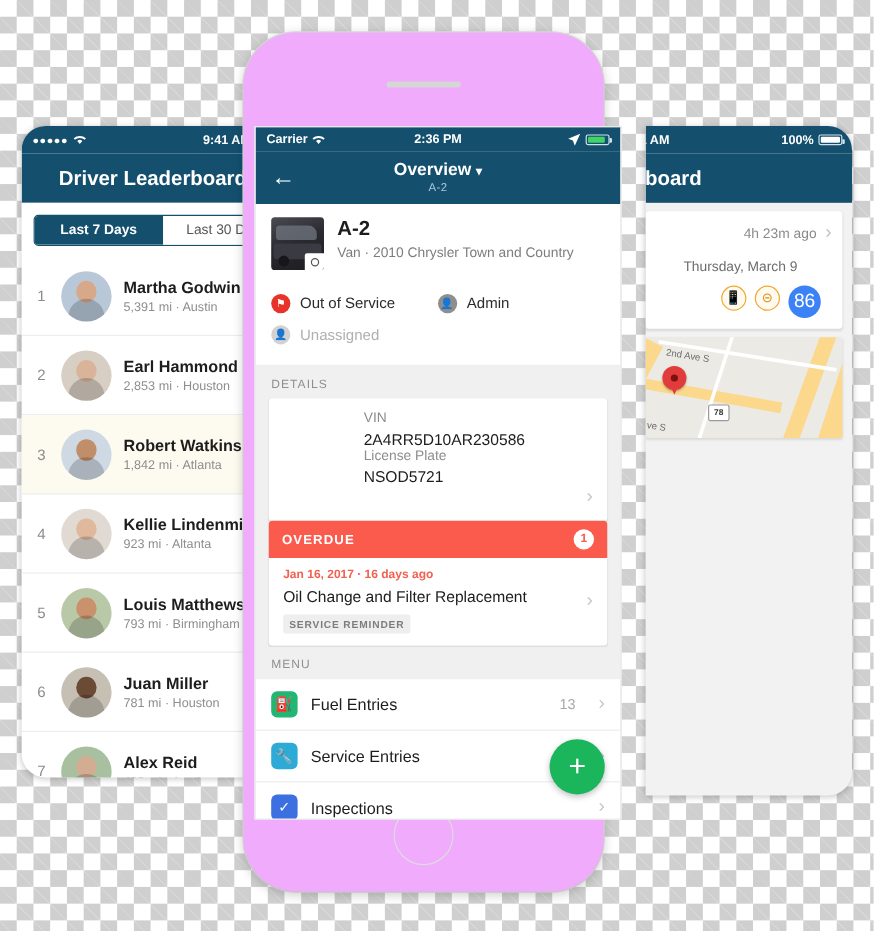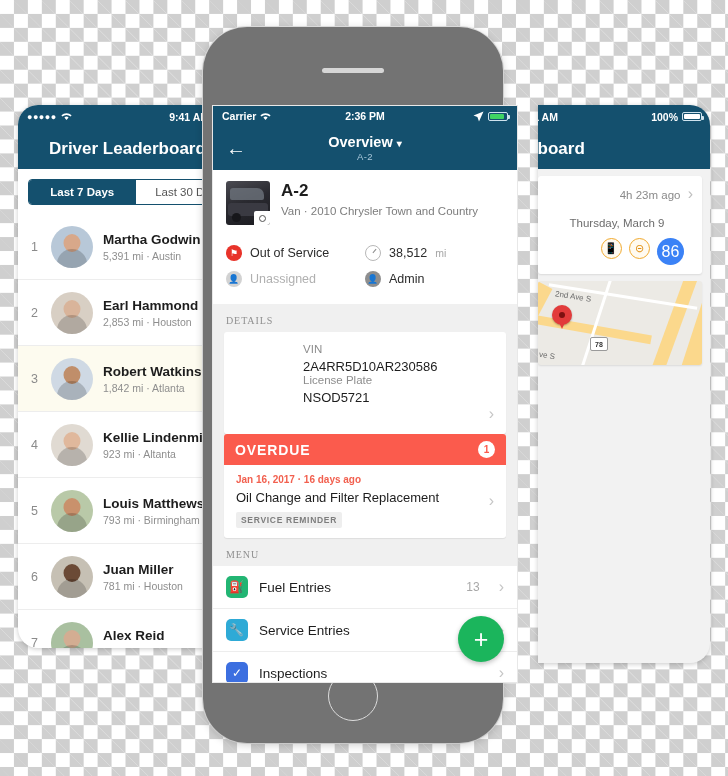--- a/index.html
+++ b/index.html
@@ -107,21 +107,21 @@
     width:6px; height:6px; border-radius:50%; background:#7d1111; }
   .pin::before { content:""; position:absolute; left:50%; top:13px; transform:translateX(-50%);
     border-left:5px solid transparent; border-right:5px solid transparent; border-top:11px solid #e23b3b; }
   .shield { position:absolute; left:52px; top:56px; width:18px; height:14px; background:#fff;
     border:1px solid #9a9a9a; border-radius:2px; font-size:7px; color:#333;
     display:flex; align-items:center; justify-content:center; font-weight:bold; }
 
   
   #center-phone {
     left:203px; top:27px; width:300px; height:716px;
-    background:#737373; border-radius:44px;
+    background:#f0abfc; border-radius:44px;
     box-shadow:0 2px 9px rgba(0,0,0,.20), 0 0 0 1px #e6e6e6;
   }
   .speaker { position:absolute; left:50%; top:41px; transform:translateX(-50%);
     width:62px; height:5px; border-radius:3px; background:#d6d6d6; }
   .home-btn { position:absolute; left:50%; bottom:22px; transform:translateX(-50%);
     width:50px; height:50px; border-radius:50%; border:1.4px solid #dcdcdc; }
   #screen { position:absolute; left:9px; top:78px; width:306px; height:578px;
     background:#f0f0f0; overflow:hidden; border:1px solid #e8e8e8; }
   .c-status { height:20px; background:#14506e; color:#fff; display:flex; align-items:center;
     justify-content:space-between; padding:0 9px; font-size:10.5px; font-weight:bold; }
@@ -160,30 +160,30 @@
   .v-line .unit { color:#a5a5a5; font-size:10.5px; }
   .ic { width:16px; height:16px; border-radius:50%; flex:none;
     display:flex; align-items:center; justify-content:center; font-size:9px; color:#fff; }
   .ic-red { background:#e8332a; }
   .ic-gray { background:#d2d2d2; }
   .ic-ring { border:1.4px solid #b8b8b8; background:#fff; color:#909090; position:relative; }
   .ic-ring::after { content:""; position:absolute; left:50%; top:50%;
     width:5px; height:1.3px; background:#8c8c8c; transform-origin:left center;
     transform:translate(0,-50%) rotate(-50deg); }
   .ic-dark { background:#8e8e8e; }
-  .sec-hdr { font-size:10px; color:#8f8f8f; letter-spacing:.9px; padding:11px 13px 6px;font-family:Liberation Serif, serif; }
+  .sec-hdr { font-size:10px; color:#8f8f8f; letter-spacing:.9px; padding:11px 13px 6px; }
   .card { background:#fff; margin:0 11px; border-radius:3px; box-shadow:0 1px 1px rgba(0,0,0,.08); }
   .det-row { display:flex; align-items:center; padding:11px 12px;flex-direction:column; }
   .det-col { width:48%; }
   .det-lbl { font-size:11.5px; color:#8d8d8d; }
   .det-val { font-size:13px; color:#1d1d1d; margin-top:4px; }
   .chev { color:#c6c6c6; font-size:16px; margin-left:auto; }
   .alert-bar { background:#fb5b4d; color:#fff; padding:7px 11px; display:flex;
     align-items:center; justify-content:space-between; border-radius:3px 3px 0 0; }
-  .alert-bar span.t { font-size:14px; font-weight:bold; letter-spacing:.9px; }
+  .alert-bar span.t { font-size:11px; font-weight:bold; letter-spacing:.9px; }
   .alert-count { width:17px; height:17px; border-radius:50%; background:#fff; color:#fb5b4d;
     font-size:10px; font-weight:bold; display:flex; align-items:center; justify-content:center; }
   .alert-body { padding:9px 12px 10px; display:flex; align-items:center; }
   .alert-date { font-size:10px; color:#f2604f; font-weight:bold; }
   .alert-title { font-size:13px; color:#1d1d1d; margin-top:5px; }
   .tag { display:inline-block; margin-top:7px; background:#eeeeee; color:#7d7d7d;
     font-size:8.5px; font-weight:bold; letter-spacing:.7px; padding:3px 5px; border-radius:2px; }
   .menu-card { background:#fff; margin:0; }
   .menu-row { display:flex; align-items:center; gap:11px; padding:10px 13px;
     border-bottom:1px solid #ededed; }
@@ -398,25 +398,20 @@
               <span class="ic ic-red">⚑</span>
               <span>Out of Service</span>
             </div>
             <div class="v-line muted">
               <span class="ic ic-gray">👤</span>
               <span>Unassigned</span>
             </div>
           </div>
           <div class="v-col">
             <div class="v-line">
-              <span class="ic ic-ring"></span>
-              <span class="num">38,512</span>
-              <span class="unit">mi</span>
-            </div>
-            <div class="v-line">
               <span class="ic ic-dark">👤</span>
               <span>Admin</span>
             </div>
           </div>
         </div>
       </div>
 
       <div class="sec-hdr">DETAILS</div>
       <div class="card">
         <div class="det-row">

